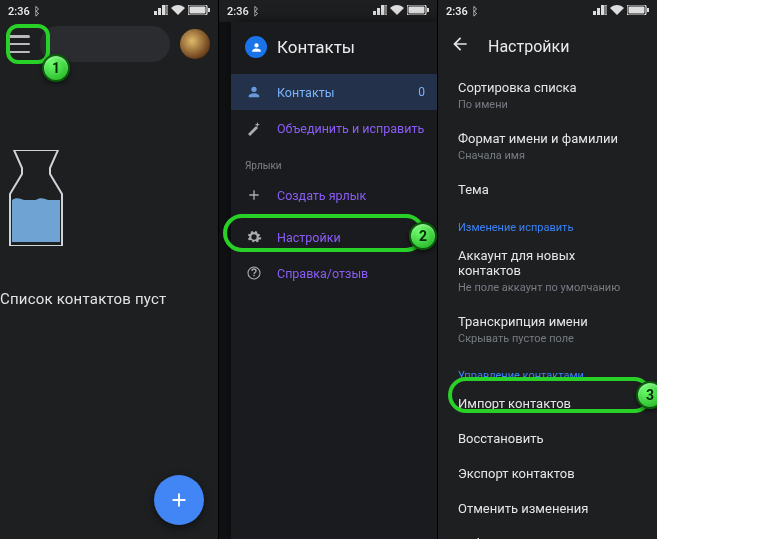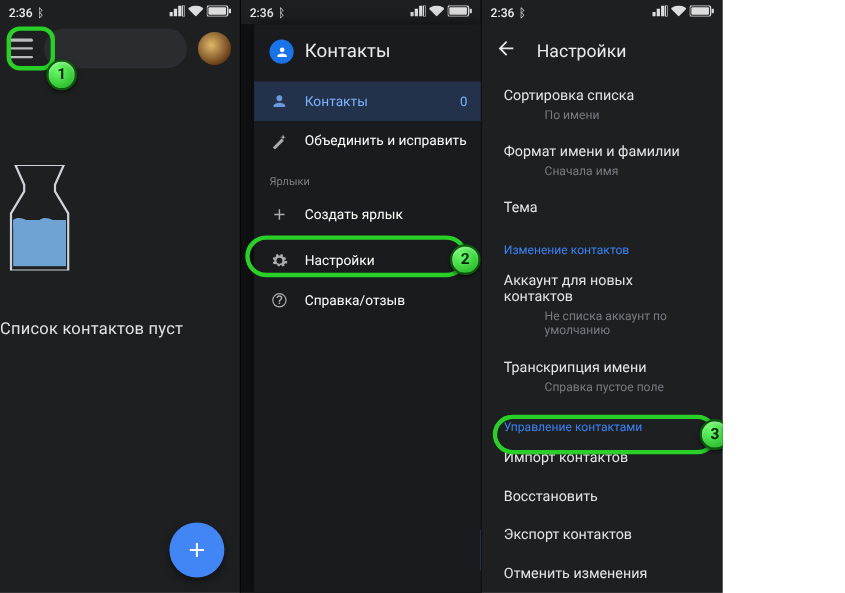--- a/index.html
+++ b/index.html
@@ -92,21 +92,21 @@
     box-shadow:2px 0 12px rgba(0,0,0,.6);
   }
   .drawer-header{display:flex;align-items:center;gap:10px;padding:14px 14px 16px;}
   .drawer-title{font-size:17px;color:#eaeaea;}
   .drawer-icon{width:22px;height:22px;border-radius:50%;background:#1a73e8;display:flex;align-items:center;justify-content:center;}
   .drawer-icon svg{width:13px;height:13px;}
   .drawer-item{
     display:flex;align-items:center;gap:14px;
     padding:10px 14px;
     font-size:12.5px;
-    color:#ffffff;
+    color:#8b5cf6;
     border-radius:0;
     position:relative;
   }
   .drawer-item.active{background:#23314a;color:#7ab4ff;}
   .drawer-item .count{margin-left:auto;color:#7ab4ff;font-size:12px;}
   .drawer-section{font-size:10px;color:#7c8087;padding:14px 14px 6px;text-transform:none;}
   .drawer-item .ico{width:18px;display:flex;align-items:center;justify-content:center;opacity:.8;}
   .drawer-item .ico svg{width:16px;height:16px;}
   .visible-strip{
     position:absolute;right:0;top:22px;bottom:0;width:48px;
@@ -115,21 +115,21 @@
   .visible-strip .avatar{position:absolute;right:6px;top:10px;width:26px;height:26px;}
   .visible-strip .fab{right:-8px;bottom:14px;}
   .om-text{position:absolute;right:6px;top:100px;font-size:11px;color:#9aa0a6;}
   
   .s3-header{display:flex;align-items:center;gap:18px;padding:12px 12px 10px;}
   .s3-back svg{width:20px;height:20px;}
   .s3-title{font-size:16px;color:#eaeaea;}
   .s3-body{padding:2px 0 12px 0;}
   .s3-item{padding:10px 20px;}
   .s3-item .t{font-size:13px;color:#e6e6e6;}
-  .s3-item .s{font-size:11px;color:#777c83;margin-top:3px;margin-left:37px;}
+  .s3-item .s{font-size:11px;color:#777c83;margin-top:3px;}
   .s3-section{font-size:11px;color:#3b82f6;padding:14px 20px 4px;}
   .s3-item.single .t{font-size:13px;}
   .s3-item:last-child{padding-bottom:20px;}
   
   .hl-box{
     position:absolute;
     border:4px solid var(--green-border);
     border-radius:10px;
     pointer-events:none;
   }
@@ -357,29 +357,29 @@
         <div class="s">По имени</div>
       </div>
       <div class="s3-item">
         <div class="t">Формат имени и фамилии</div>
         <div class="s">Сначала имя</div>
       </div>
       <div class="s3-item">
         <div class="t">Тема</div>
       </div>
 
-      <div class="s3-section">Изменение контактов</div>
+      <div class="s3-section">Изменение исправить</div>
 
       <div class="s3-item">
         <div class="t">Аккаунт для новых контактов</div>
-        <div class="s">Не списка аккаунт по умолчанию</div>
+        <div class="s">Не поле аккаунт по умолчанию</div>
       </div>
       <div class="s3-item">
         <div class="t">Транскрипция имени</div>
-        <div class="s">Справка пустое поле</div>
+        <div class="s">Скрывать пустое поле</div>
       </div>
 
       <div class="s3-section">Управление контактами</div>
 
       <div class="s3-item single">
         <div class="t">Импорт контактов</div>
       </div>
       <div class="s3-item single">
         <div class="t">Восстановить</div>
       </div>

